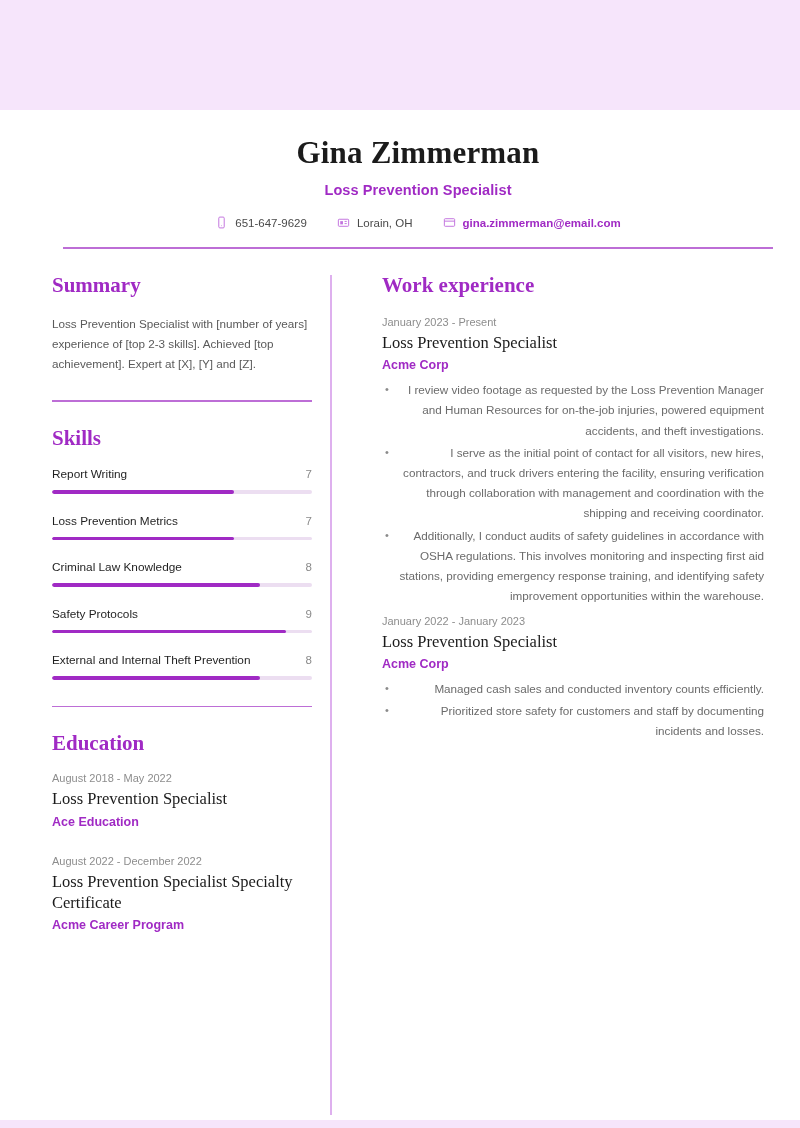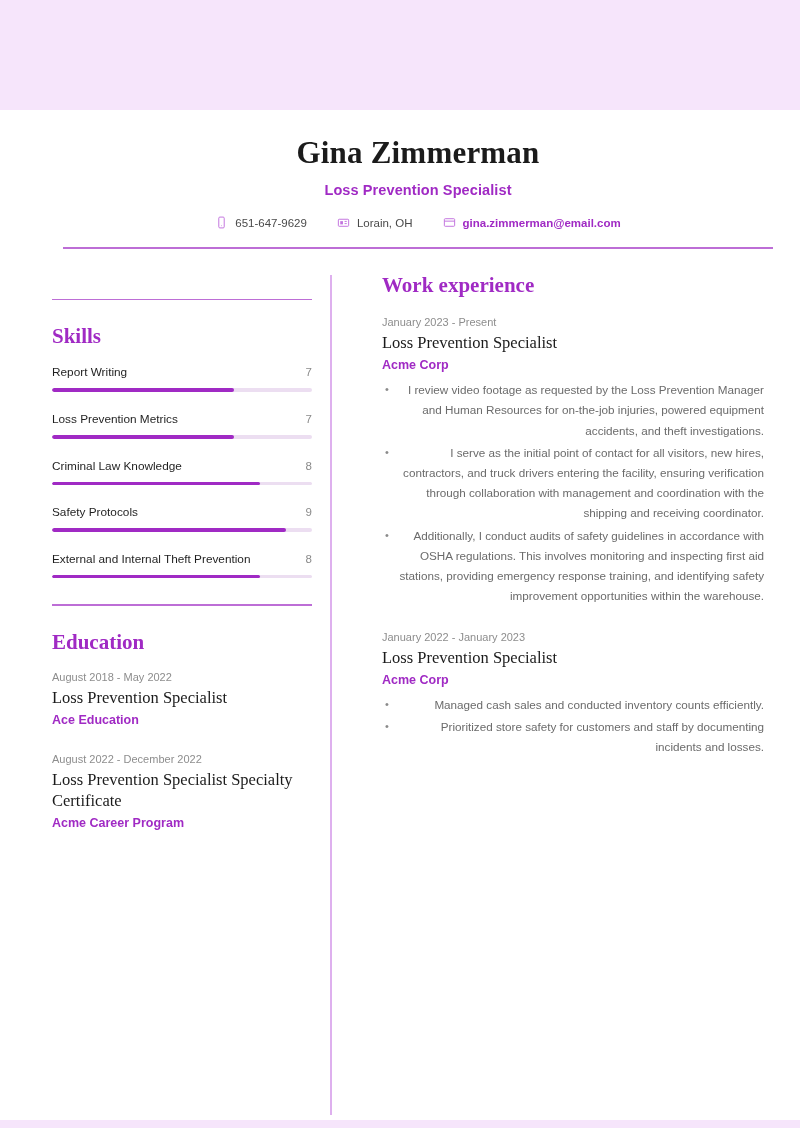--- a/index.html
+++ b/index.html
@@ -167,21 +167,21 @@
   .skill-fill {
     position: absolute;
     left: 0;
     top: 0;
     height: 100%;
     background: #a02ac4;
     border-radius: 2px;
   }
 
   
-  .entry { margin-bottom: 24px; }
+  .entry { margin-bottom: 8px; }
   .entry:last-child { margin-bottom: 0; }
   .entry-date {
     font-size: 11px;
     color: #8d8d8d;
     margin-bottom: 4px;
   }
   .entry-title {
     font-family: "Liberation Serif", serif;
     font-size: 16.5px;
     color: #1b1b1b;
@@ -263,20 +263,24 @@
       </div>
     </div>
 
     <div class="header-rule"></div>
   </div>
 
   <div class="columns">
 
     <div class="col-left">
 
+      <section>
+        <h2 class="section-title">Summary</h2>
+        <p class="summary-text">Loss Prevention Specialist with [number of years] experience of [top 2-3 skills]. Achieved [top achievement]. Expert at [X], [Y] and [Z].</p>
+      </section>
 
       <div class="section-divider"></div>
 
       <section>
         <h2 class="section-title">Skills</h2>
 
         <div class="skill">
           <div class="skill-head">
             <span class="skill-name">Report Writing</span>
             <span class="skill-score">7</span>

